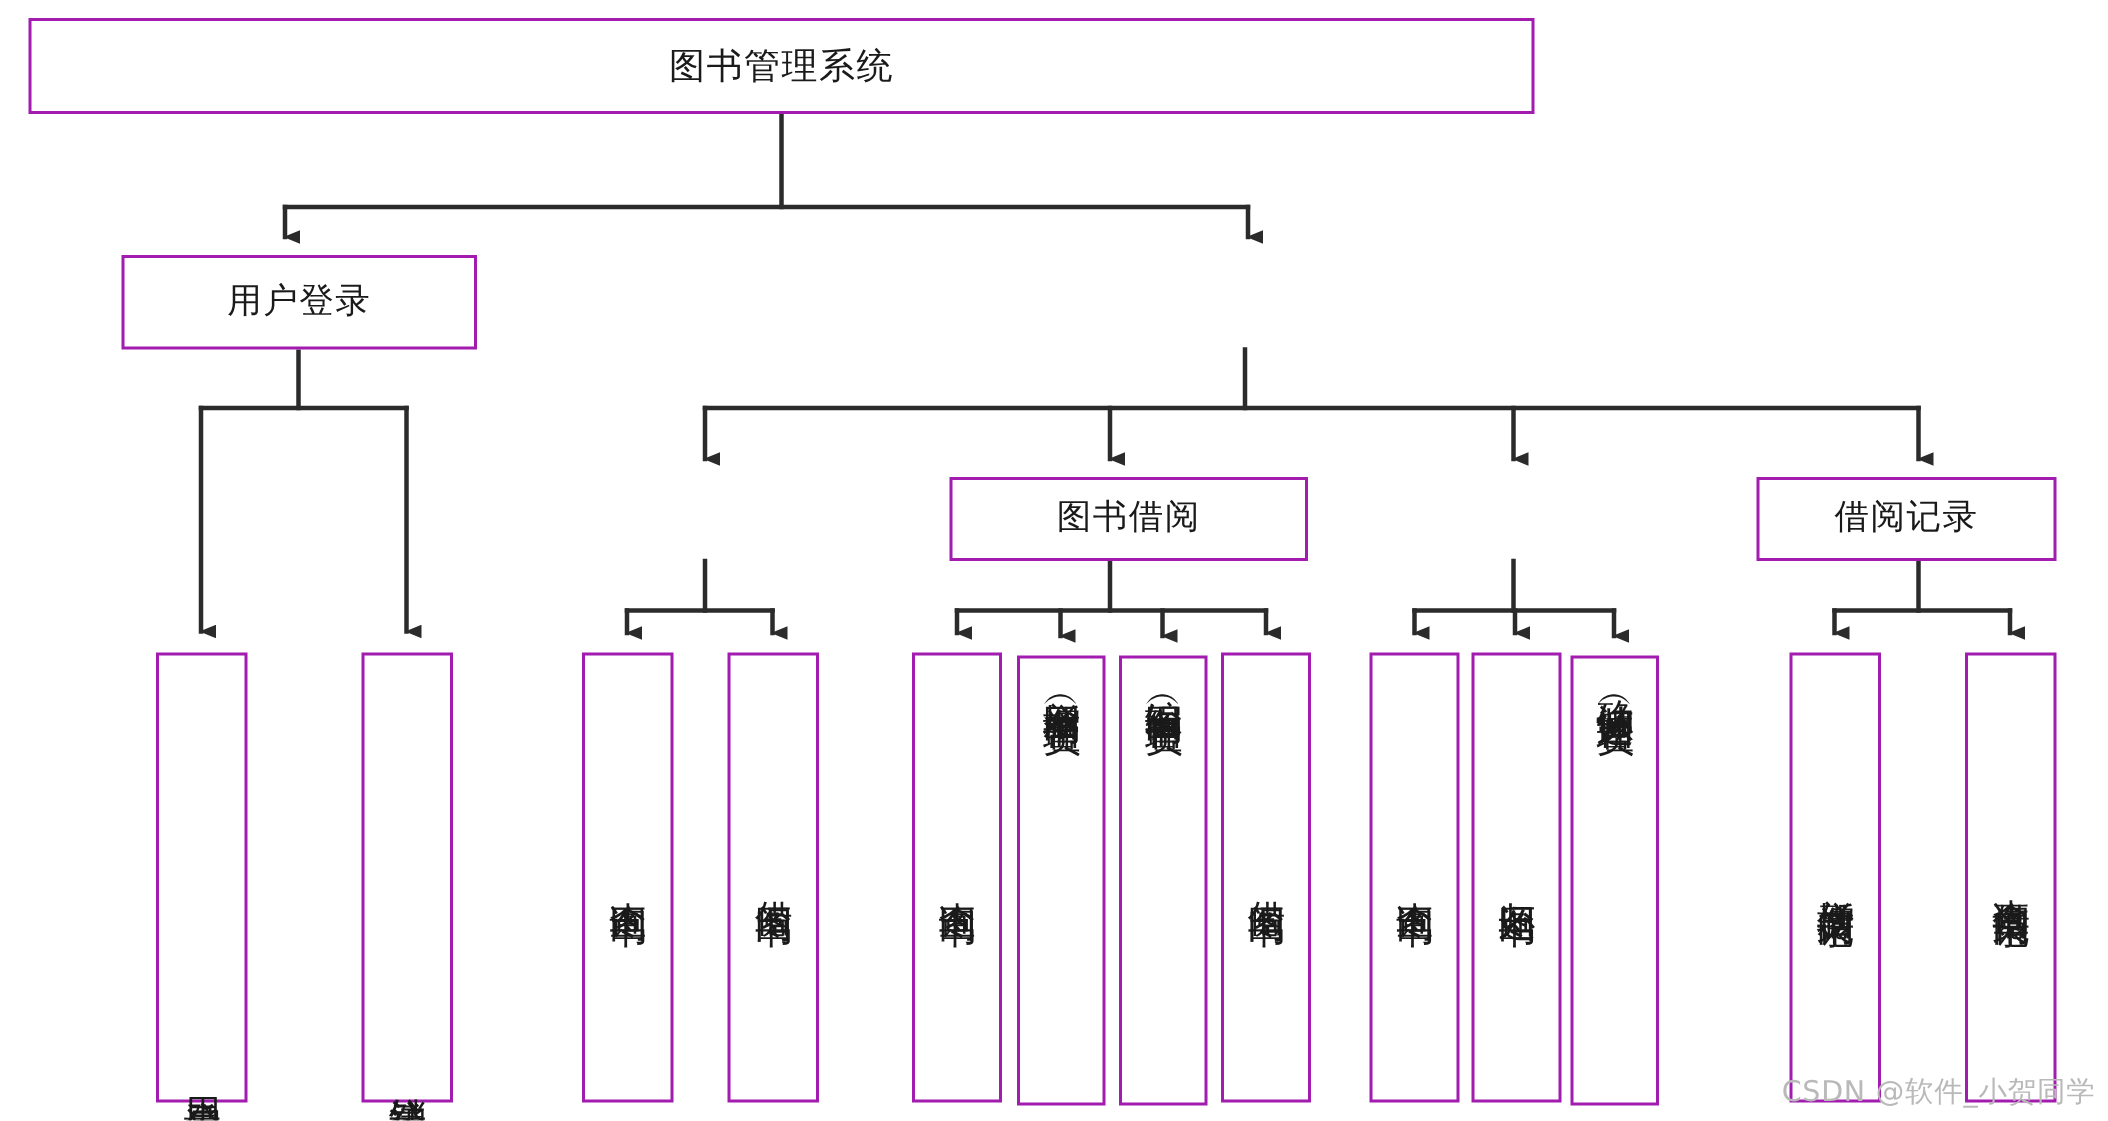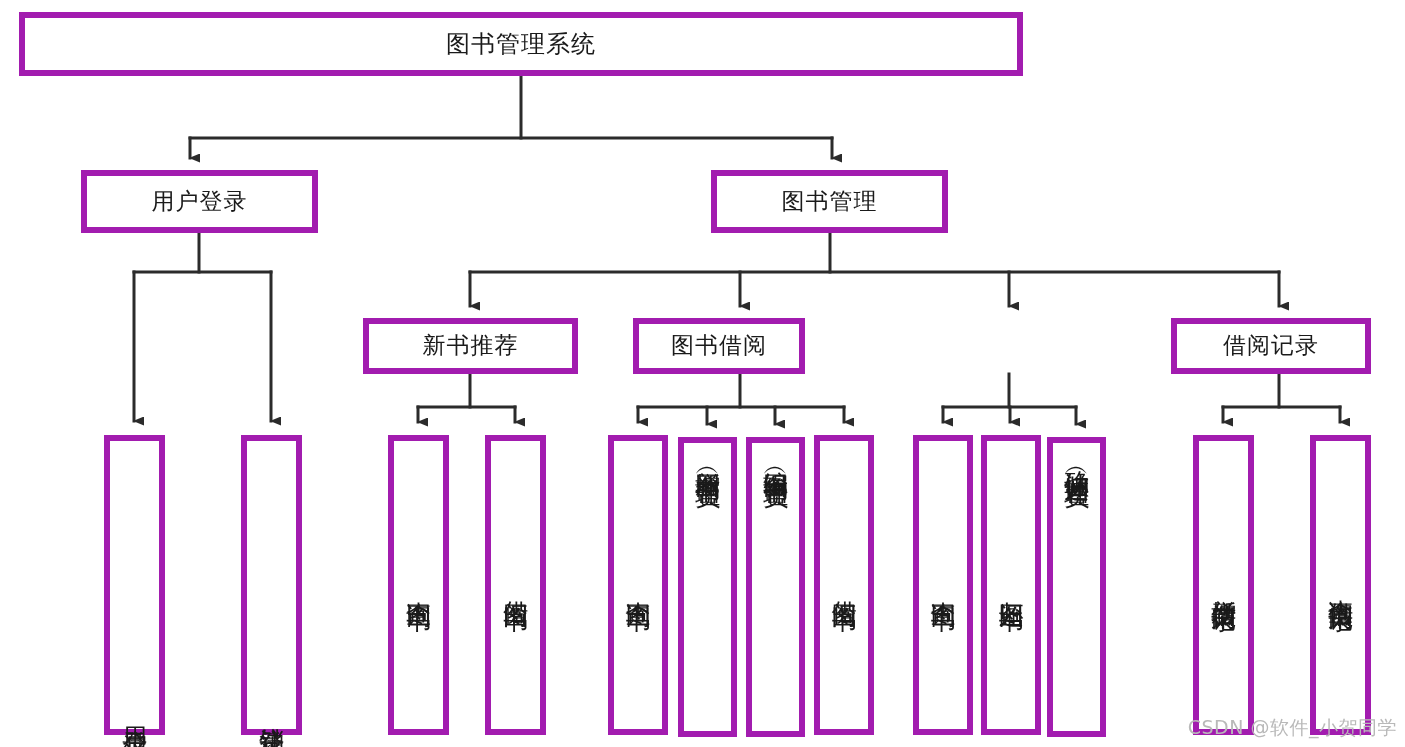--- a/index.html
+++ b/index.html
@@ -23,21 +23,21 @@
     left: 0;
     top: 0;
     width: 1405px;
     height: 747px;
     pointer-events: none;
   }
   .node {
     position: absolute;
     box-sizing: border-box;
     background: #ffffff;
-    border: 6px solid #a21caf;
+    border: 2px solid #a21caf;
     display: flex;
     justify-content: center;
     color: #1a1a1a;
     z-index: 2;
   }
   
   .node.horiz {
     align-items: center;
   }
   .node.horiz .node-label {
@@ -141,29 +141,23 @@
   </svg>
 
   <div class="node horiz root" style="left:19px; top:12px; width:1004px; height:64px;">
     <span class="node-label">图书管理系统</span>
   </div>
 
   <div class="node horiz" style="left:81px; top:170px; width:237px; height:63px;">
     <span class="node-label">用户登录</span>
   </div>
 
-  <div class="node horiz" style="left:711px; top:170px; width:237px; height:63px;">
-    <span class="node-label">图书管理</span>
-  </div>
-
-  <div class="node horiz" style="left:363px; top:318px; width:215px; height:56px;">
-    <span class="node-label">新书推荐</span>
-  </div>
-
-  <div class="node horiz" style="left:633px; top:318px; width:172px; height:56px;">
+
+
+  <div class="node horiz" style="left:633px; top:318px; width:239px; height:56px;">
     <span class="node-label">图书借阅</span>
   </div>
 
 
   <div class="node horiz" style="left:1171px; top:318px; width:200px; height:56px;">
     <span class="node-label">借阅记录</span>
   </div>
 
   <div class="node vert align-bottom" style="left:104px; top:435px; width:61px; height:300px;">
     <span class="node-label">用户登录</span>

